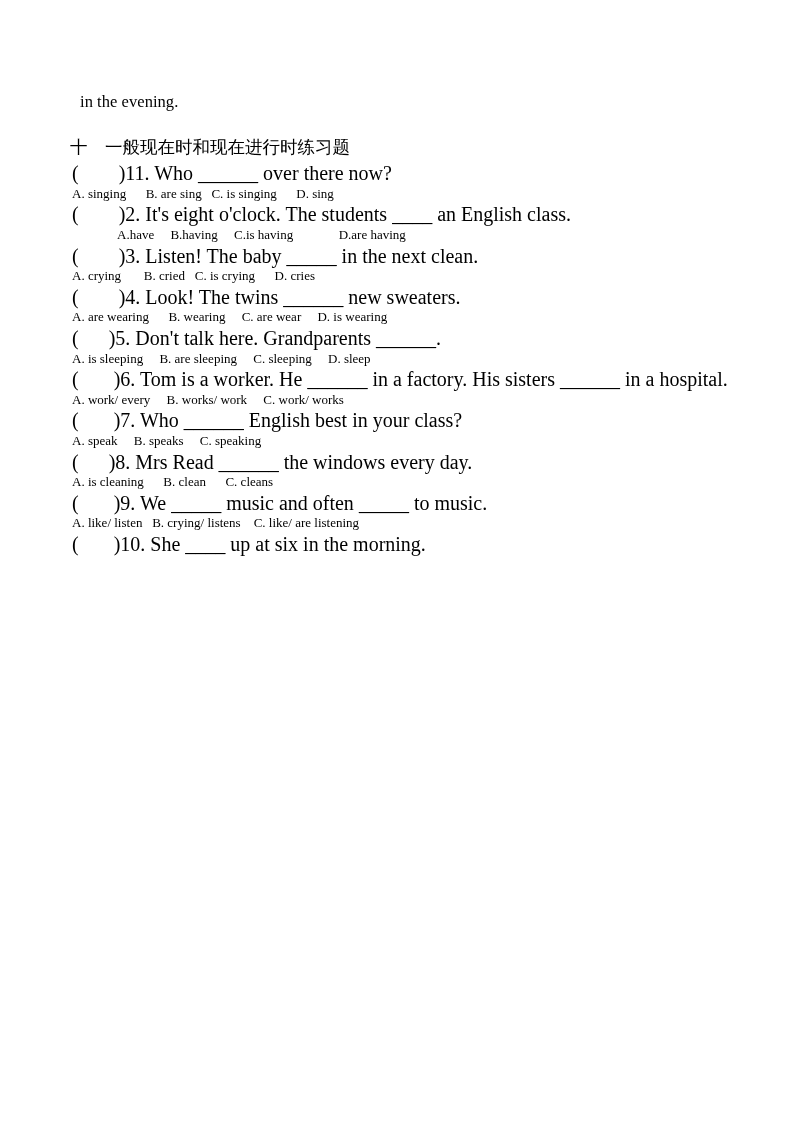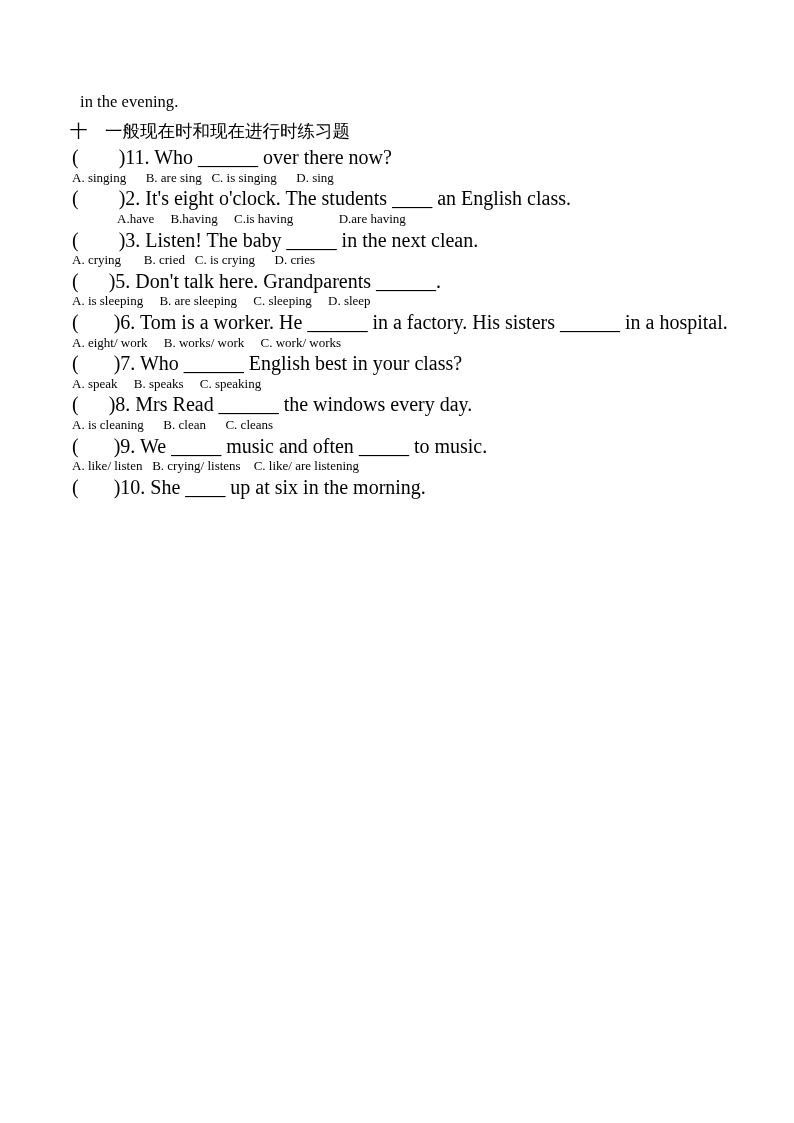--- a/index.html
+++ b/index.html
@@ -41,21 +41,21 @@
   }
 
   .carryover {
     padding-left: 8px;
   }
 
   .section-heading {
     font-size: 17.5px;
     line-height: 20.6px;
     white-space: pre;
-    margin-top: 8px;
+    margin-top: 24px;
     margin-bottom: 6px;
     margin-left: -2px;
     font-family: "Liberation Serif", "DejaVu Serif", serif;
   }
 
   .qline {
     font-size: 20px;
     line-height: 20.6px;
     white-space: pre;
   }
@@ -98,26 +98,30 @@
         </div>
         <div>
           <div class="qline"><span class="paren">(        )</span><span>2.</span><span> It's eight o'clock. The students </span><span class="blank">____</span><span> an English class.</span></div>
           <div class="optline indent">A.have     B.having     C.is having              D.are having</div>
         </div>
         <div>
           <div class="qline"><span class="paren">(        )</span><span>3.</span><span> Listen! The baby </span><span class="blank">_____</span><span> in the next clean.</span></div>
           <div class="optline">A. crying       B. cried   C. is crying      D. cries</div>
         </div>
         <div>
+          <div class="qline"><span class="paren">(        )</span><span>4.</span><span> Look! The twins </span><span class="blank">______</span><span> new sweaters.</span></div>
+          <div class="optline">A. are wearing      B. wearing     C. are wear     D. is wearing</div>
+        </div>
+        <div>
           <div class="qline"><span class="paren">(      )</span><span>5.</span><span> Don't talk here. Grandparents </span><span class="blank">______</span><span>.</span></div>
           <div class="optline">A. is sleeping     B. are sleeping     C. sleeping     D. sleep</div>
         </div>
         <div>
           <div class="qline"><span class="paren">(       )</span><span>6.</span><span> Tom is a worker. He </span><span class="blank">______</span><span> in a factory. His sisters </span><span class="blank">______</span><span> in a hospital.</span></div>
-          <div class="optline">A. eight/ work     B. works/ work     C. work/ works</div>
+          <div class="optline">A. work/ every     B. works/ work     C. work/ works</div>
         </div>
         <div>
           <div class="qline"><span class="paren">(       )</span><span>7.</span><span> Who </span><span class="blank">______</span><span> English best in your class?</span></div>
           <div class="optline">A. speak     B. speaks     C. speaking</div>
         </div>
         <div>
           <div class="qline"><span class="paren">(      )</span><span>8.</span><span> Mrs Read </span><span class="blank">______</span><span> the windows every day.</span></div>
           <div class="optline">A. is cleaning      B. clean      C. cleans</div>
         </div>
         <div>

